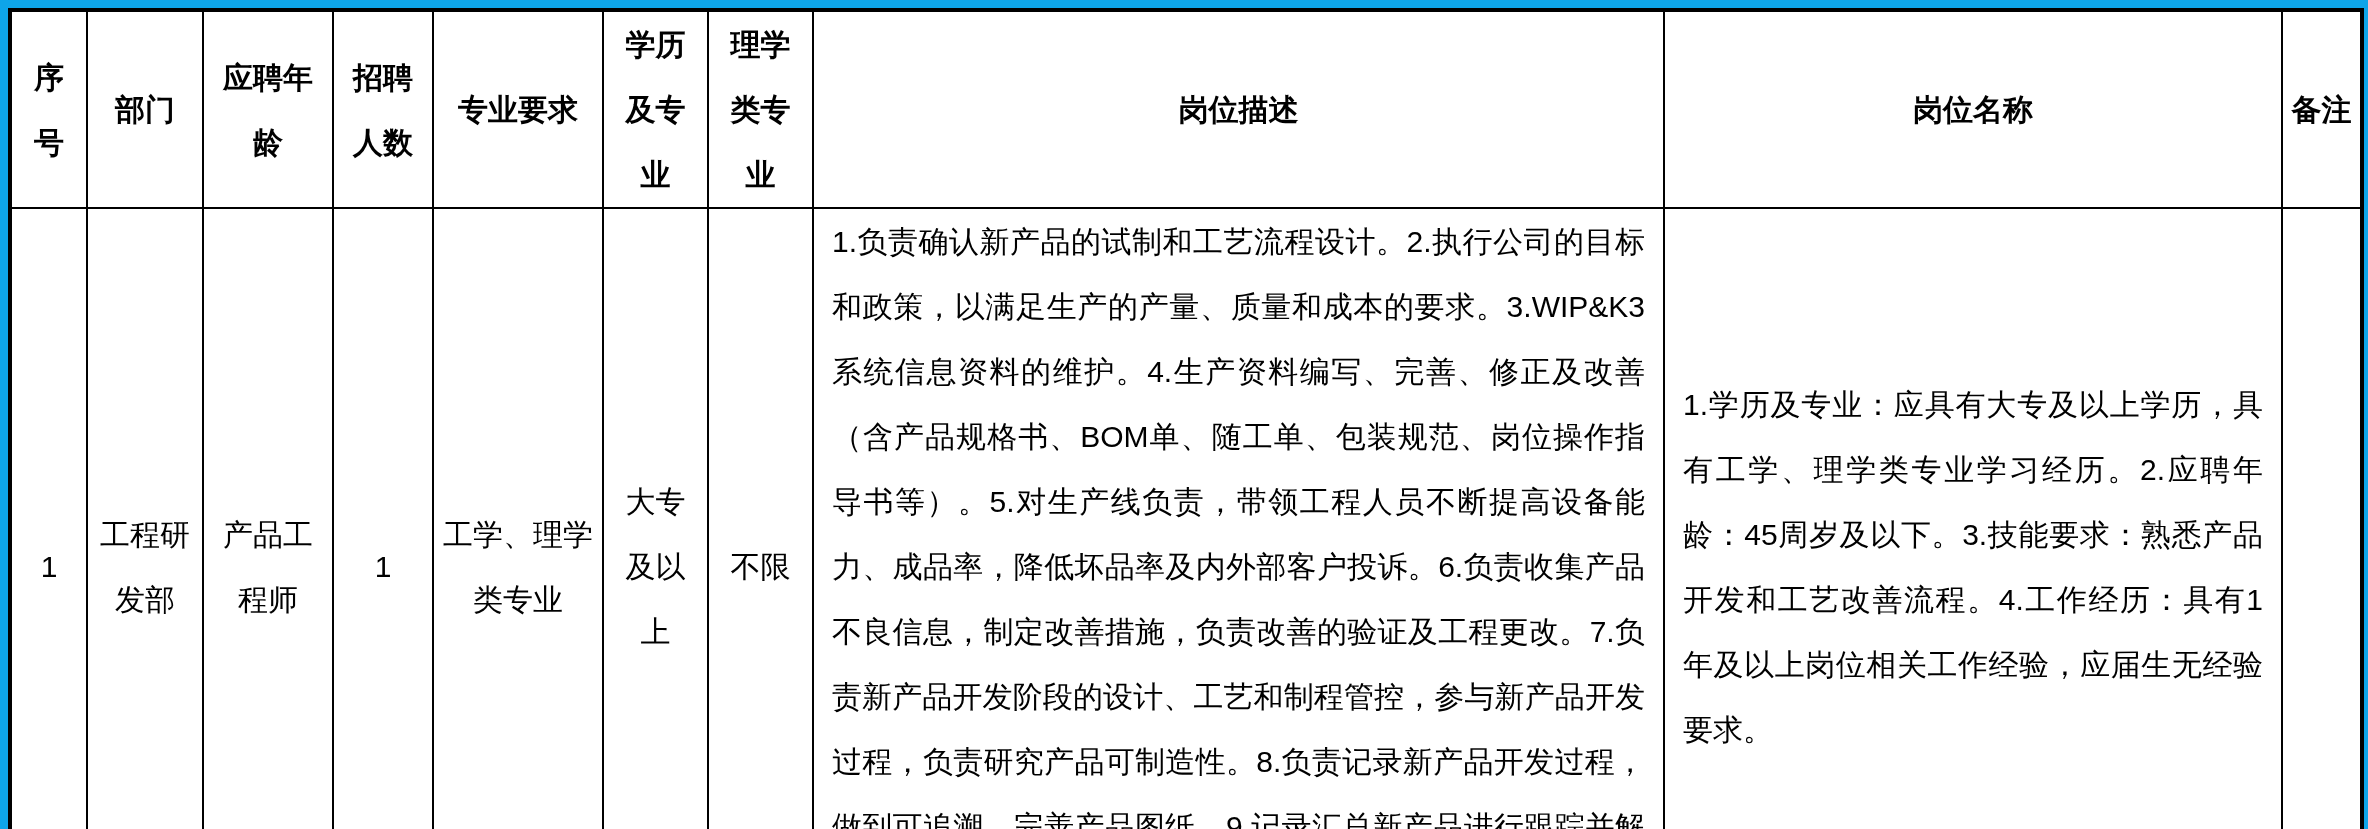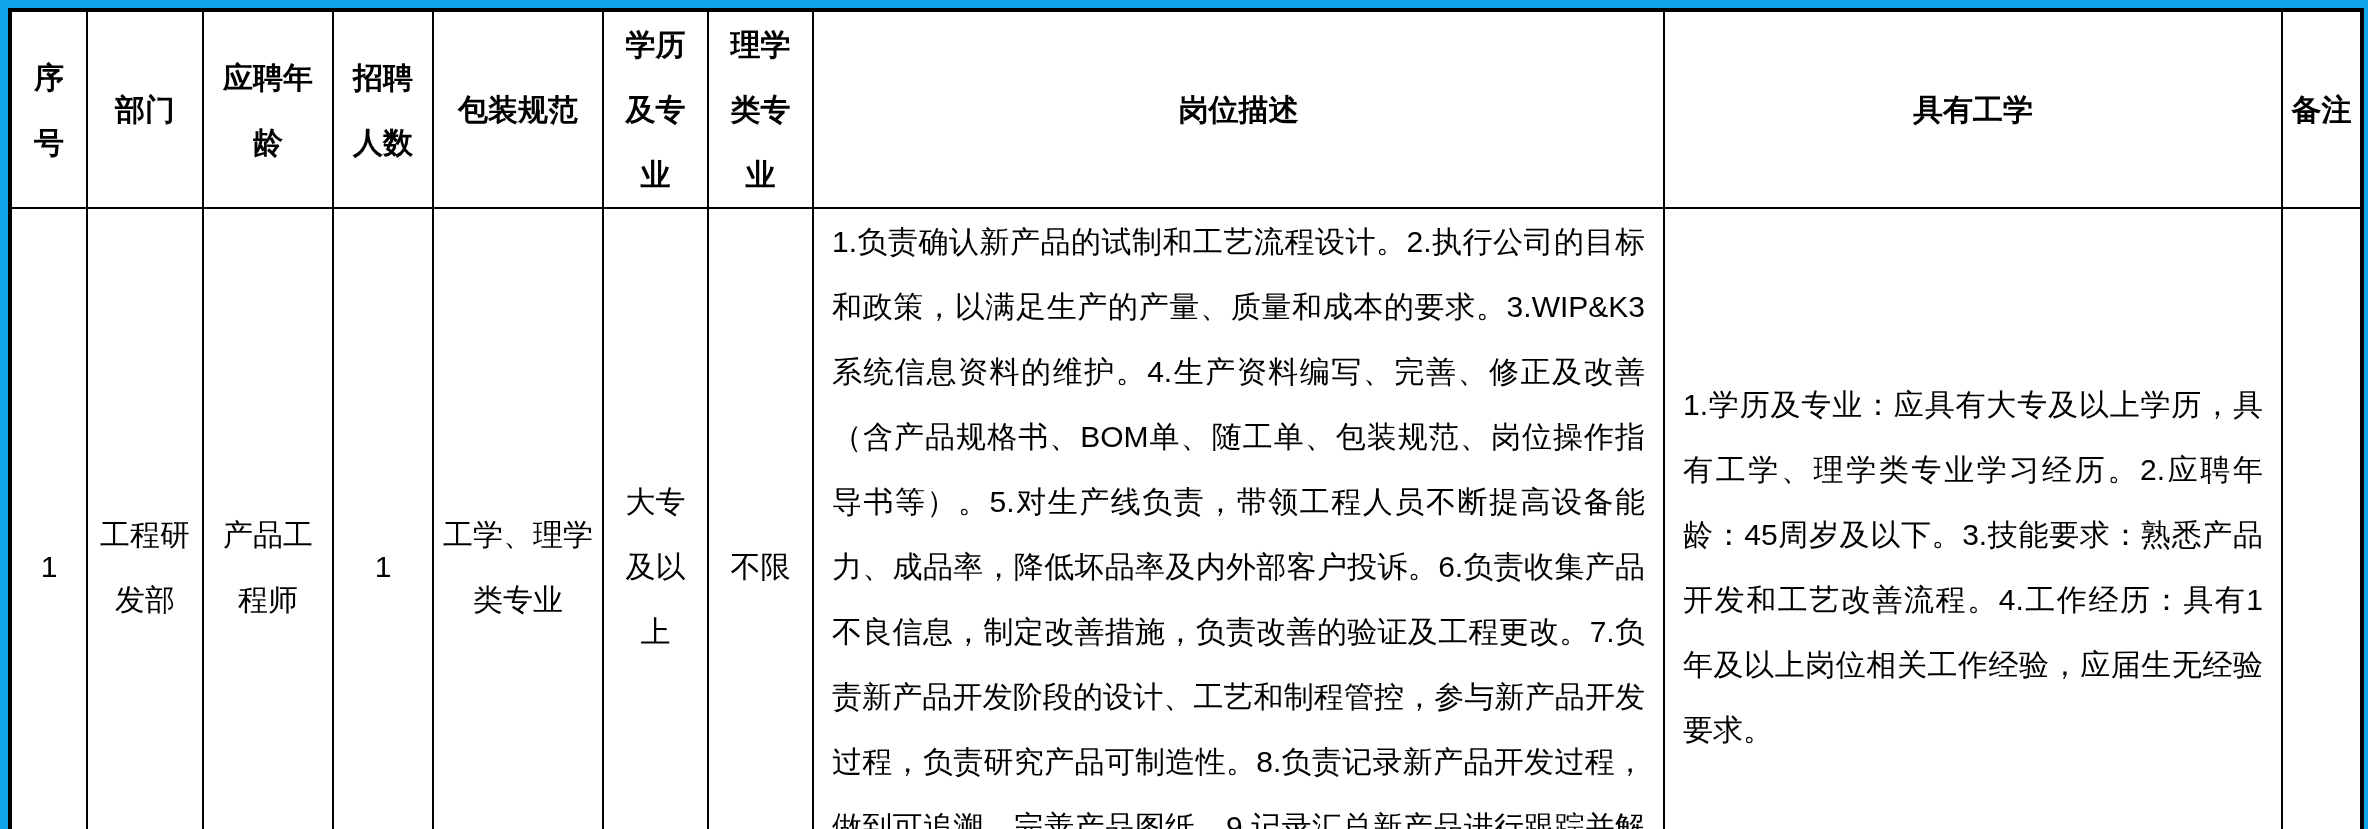--- a/index.html
+++ b/index.html
@@ -63,25 +63,25 @@
       <col style="width:851px">
       <col style="width:618px">
       <col style="width:80px">
     </colgroup>
     <thead>
       <tr class="header-row">
         <th>序号</th>
         <th>部门</th>
         <th>应聘年龄</th>
         <th>招聘人数</th>
-        <th>包装规范</th>
+        <th>专业要求</th>
         <th>学历及专业</th>
         <th>理学类专业</th>
         <th>岗位描述</th>
-        <th>具有工学</th>
+        <th>岗位名称</th>
         <th>备注</th>
       </tr>
     </thead>
     <tbody>
       <tr class="data-row">
         <td>1</td>
         <td>工程研发部</td>
         <td>产品工程师</td>
         <td>1</td>
         <td>工学、理学类专业</td>

